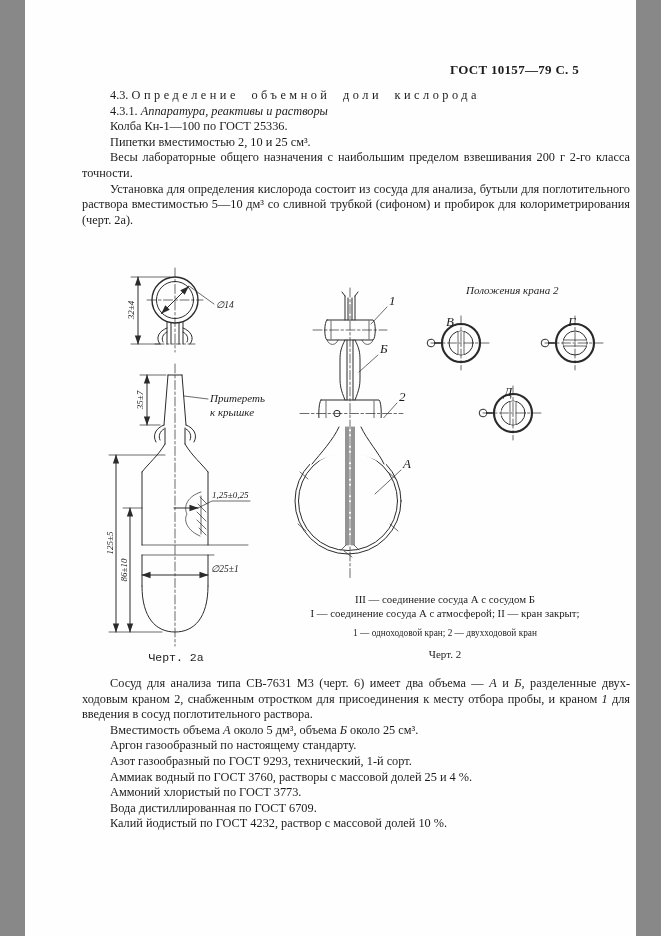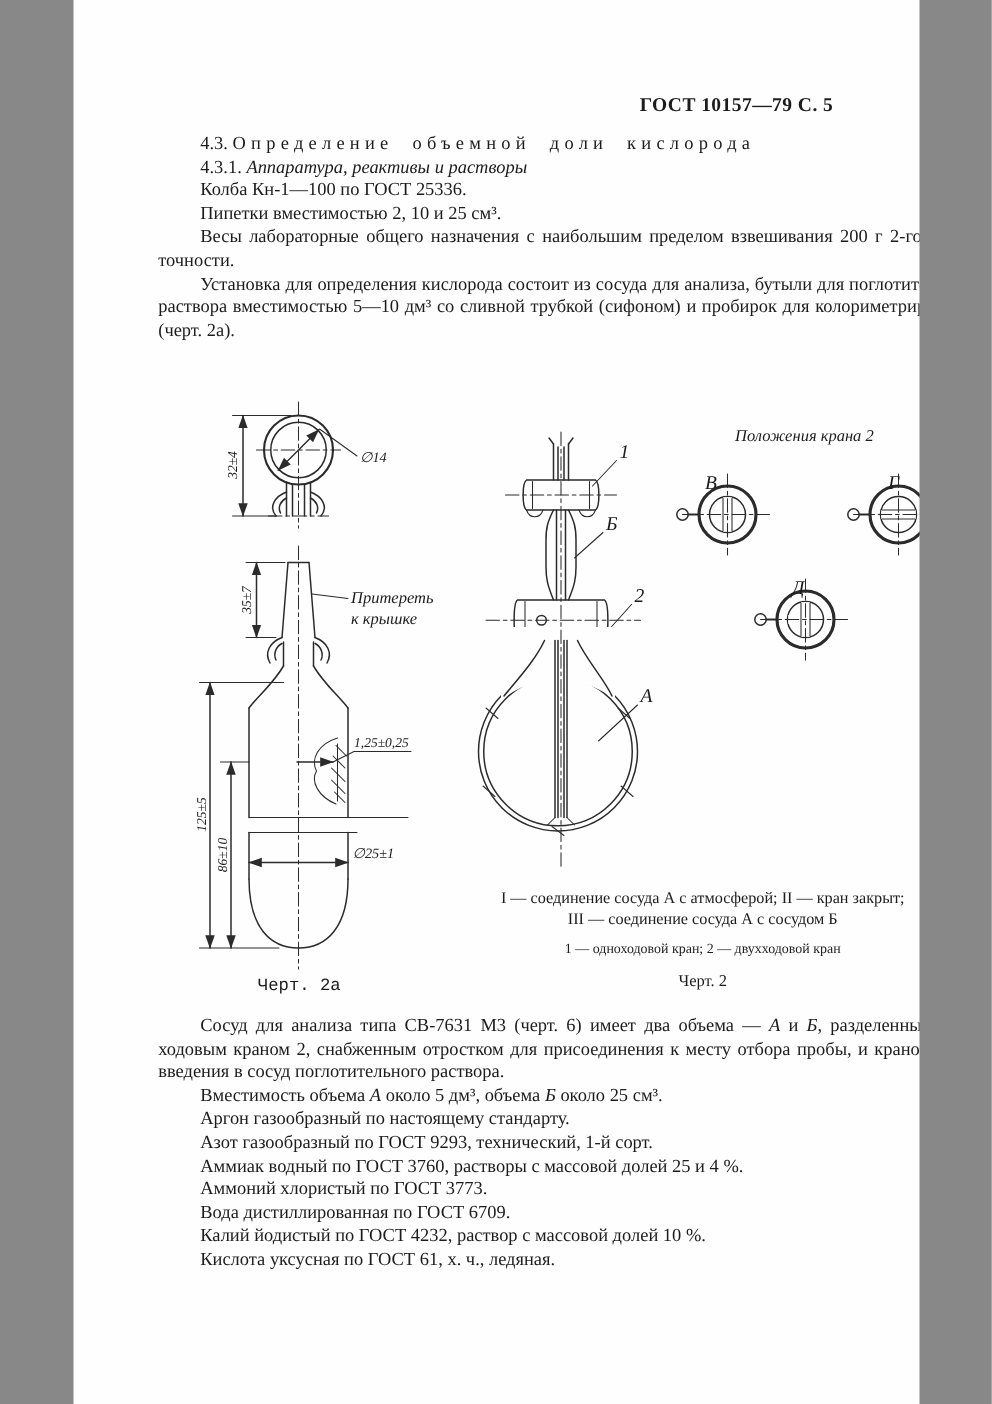--- a/index.html
+++ b/index.html
@@ -1,17 +1,17 @@
 <!DOCTYPE html>
 <html><head>
 <meta charset="utf-8">
 <style>
   html,body { margin:0; padding:0; background:#888; }
   .page {
-    position:relative; width:564px; height:936px; background:#fefefe;
+    position:relative; width:611px; height:936px; background:#fefefe;
     font-family:"Liberation Serif","DejaVu Serif",serif; color:#1c1c1c;
     overflow:hidden; margin:0 auto;
   }
   .header {
     position:absolute; top:62px; right:57px;
     font-weight:bold; font-size:13px; letter-spacing:0.3px;
   }
   .top-text    { position:absolute; top:88px;  left:57px; width:548px; }
   .bottom-text { position:absolute; top:676px; left:57px; width:548px; }
   .para {
@@ -268,31 +268,30 @@
       <line class="thin" x1="96" y1="130" x2="96" y2="152"></line>
       <line class="cl" x1="63" y1="141" x2="121" y2="141"></line>
       <line class="cl" x1="93" y1="114" x2="93" y2="168"></line>
       <line x1="74" y1="141" x2="67" y2="141" style="stroke-width:1.4"></line>
       <circle cx="63" cy="141" r="3.8" fill="#fefefe"></circle>
       <text class="lbl" x="84" y="124">Д</text>
     </g>
   </svg>
 
   <div class="fig2-captions">
+    <div class="cap">III — соединение сосуда А с сосудом Б</div>
     <div class="cap">I — соединение сосуда А с атмосферой; II — кран закрыт;</div>
-    <div class="cap">III — соединение сосуда А с сосудом Б</div>
     <div class="leg">1 — одноходовой кран; 2 — двухходовой кран</div>
     <div class="name">Черт. 2</div>
   </div>
 
   <div class="bottom-text">
       <p class="para"><span>Сосуд для анализа типа СВ-7631 М3 (черт. 6) имеет два объема — </span><span class="it">А</span><span> и </span><span class="it">Б</span><span>, разделенные двух­ходовым краном 2, снабженным отростком для присоединения к месту отбора пробы, и краном </span><span class="it">1</span><span> для введения в сосуд поглотительного раствора.</span></p>
       <p class="para"><span>Вместимость объема </span><span class="it">А</span><span> около 5 дм³, объема </span><span class="it">Б</span><span> около 25 см³.</span></p>
       <p class="para"><span>Аргон газообразный по настоящему стандарту.</span></p>
       <p class="para"><span>Азот газообразный по ГОСТ 9293, технический, 1-й сорт.</span></p>
       <p class="para"><span>Аммиак водный по ГОСТ 3760, растворы с массовой долей 25 и 4 %.</span></p>
       <p class="para"><span>Аммоний хлористый по ГОСТ 3773.</span></p>
       <p class="para"><span>Вода дистиллированная по ГОСТ 6709.</span></p>
       <p class="para"><span>Калий йодистый по ГОСТ 4232, раствор с массовой долей 10 %.</span></p>
-      <p class="para"><span>Кислота уксусная по ГОСТ 61, х. ч., ледяная.</span></p>
     </div>
 
 </div>
 
 </body></html>

